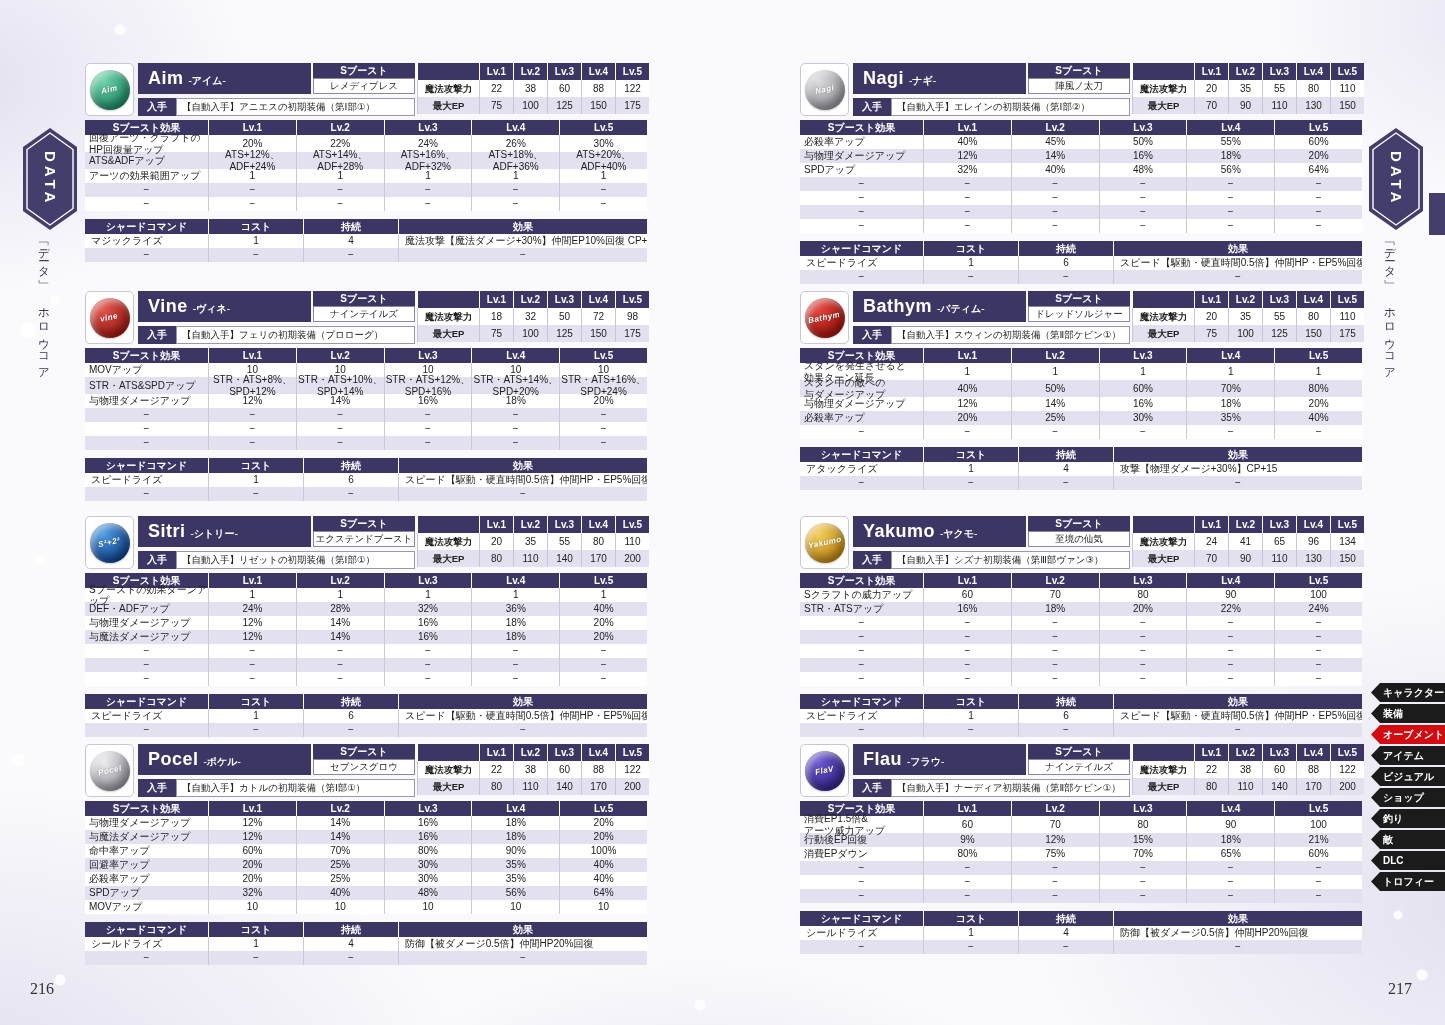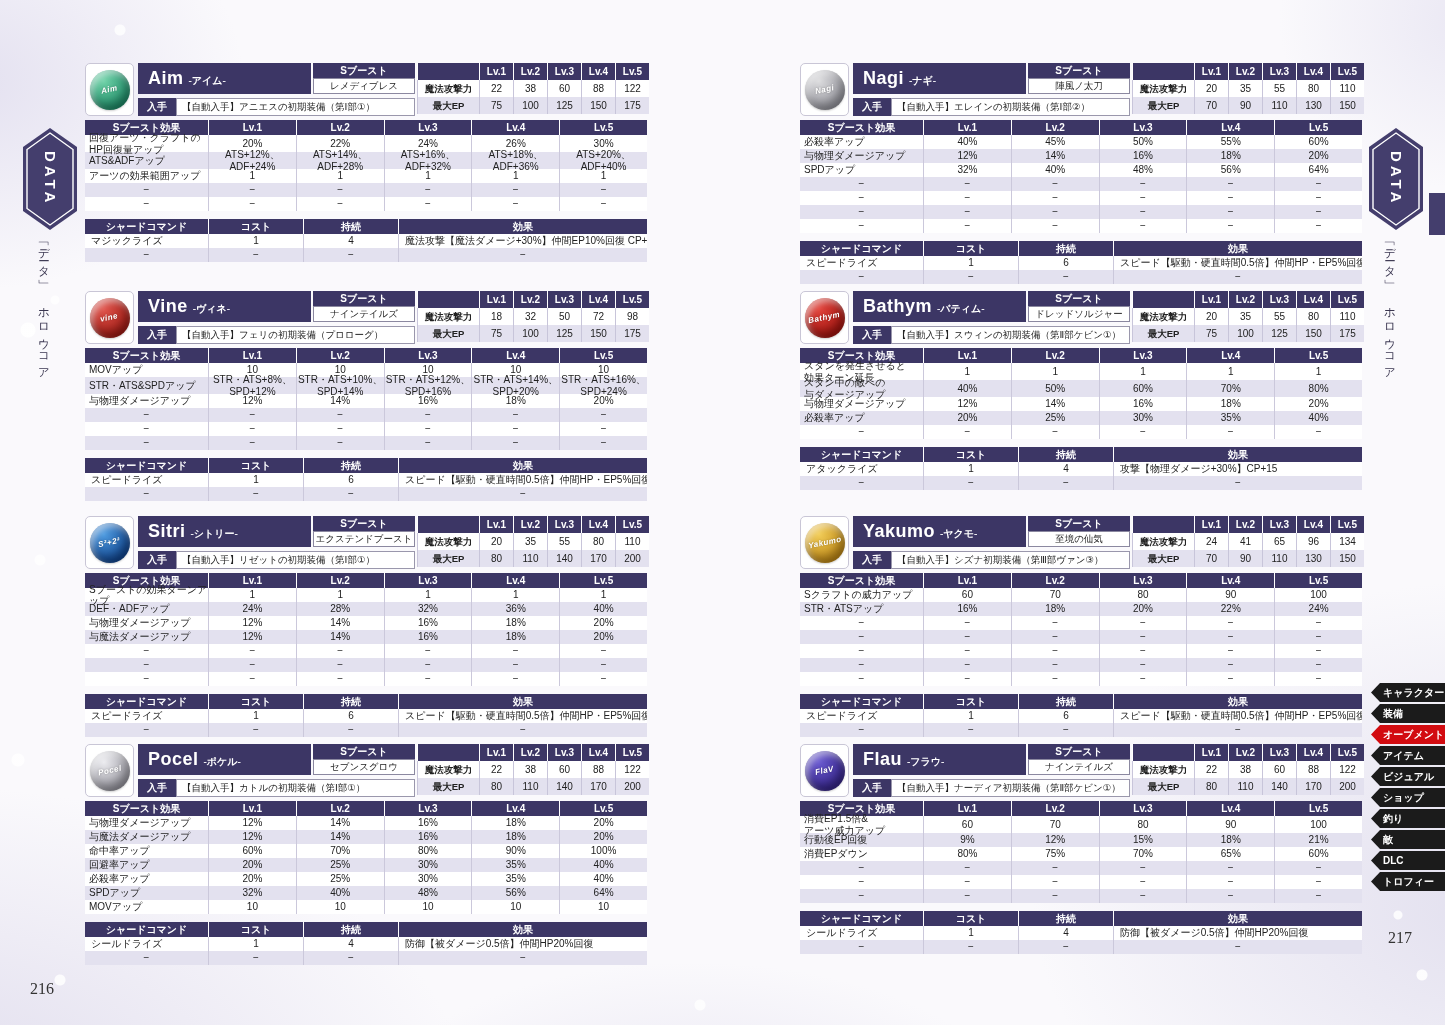--- a/index.html
+++ b/index.html
@@ -95,21 +95,21 @@
   .edge-bleed{position:absolute;right:0;top:193px;width:16px;height:42px;background:#443e6d;z-index:2;}
 
   .tab-strip{position:absolute;left:1371px;top:683px;width:74px;z-index:3;}
   .tab{height:19px;margin-bottom:2px;background:#1b1b1b;color:#fff;font-size:10px;font-weight:bold;
     line-height:19px;padding-left:12px;box-sizing:border-box;
     clip-path:polygon(9px 0,100% 0,100% 100%,9px 100%,0 50%);}
   .tab.active{background:#d20b10;}
 
   .pageno{position:absolute;font-family:"Liberation Serif","DejaVu Serif",serif;font-size:16px;color:#333;z-index:2;}
   .pn-left{left:30px;top:980px;}
-  .pn-right{left:1388px;top:929px;}
+  .pn-right{left:1388px;top:980px;}
 </style>
 </head>
 <body>
 
 <div class="bokeh"></div>
 
 <div class="data-badge badge-left">
   <svg width="54" height="102" viewBox="0 0 54 102">
     <polygon points="27,0 54,19 54,83 27,102 0,83 0,19" fill="#443e6d"></polygon>
     <polygon points="27,5 50,21.5 50,80.5 27,97 4,80.5 4,21.5" fill="none" stroke="#ffffff" stroke-width="1.4"></polygon>

